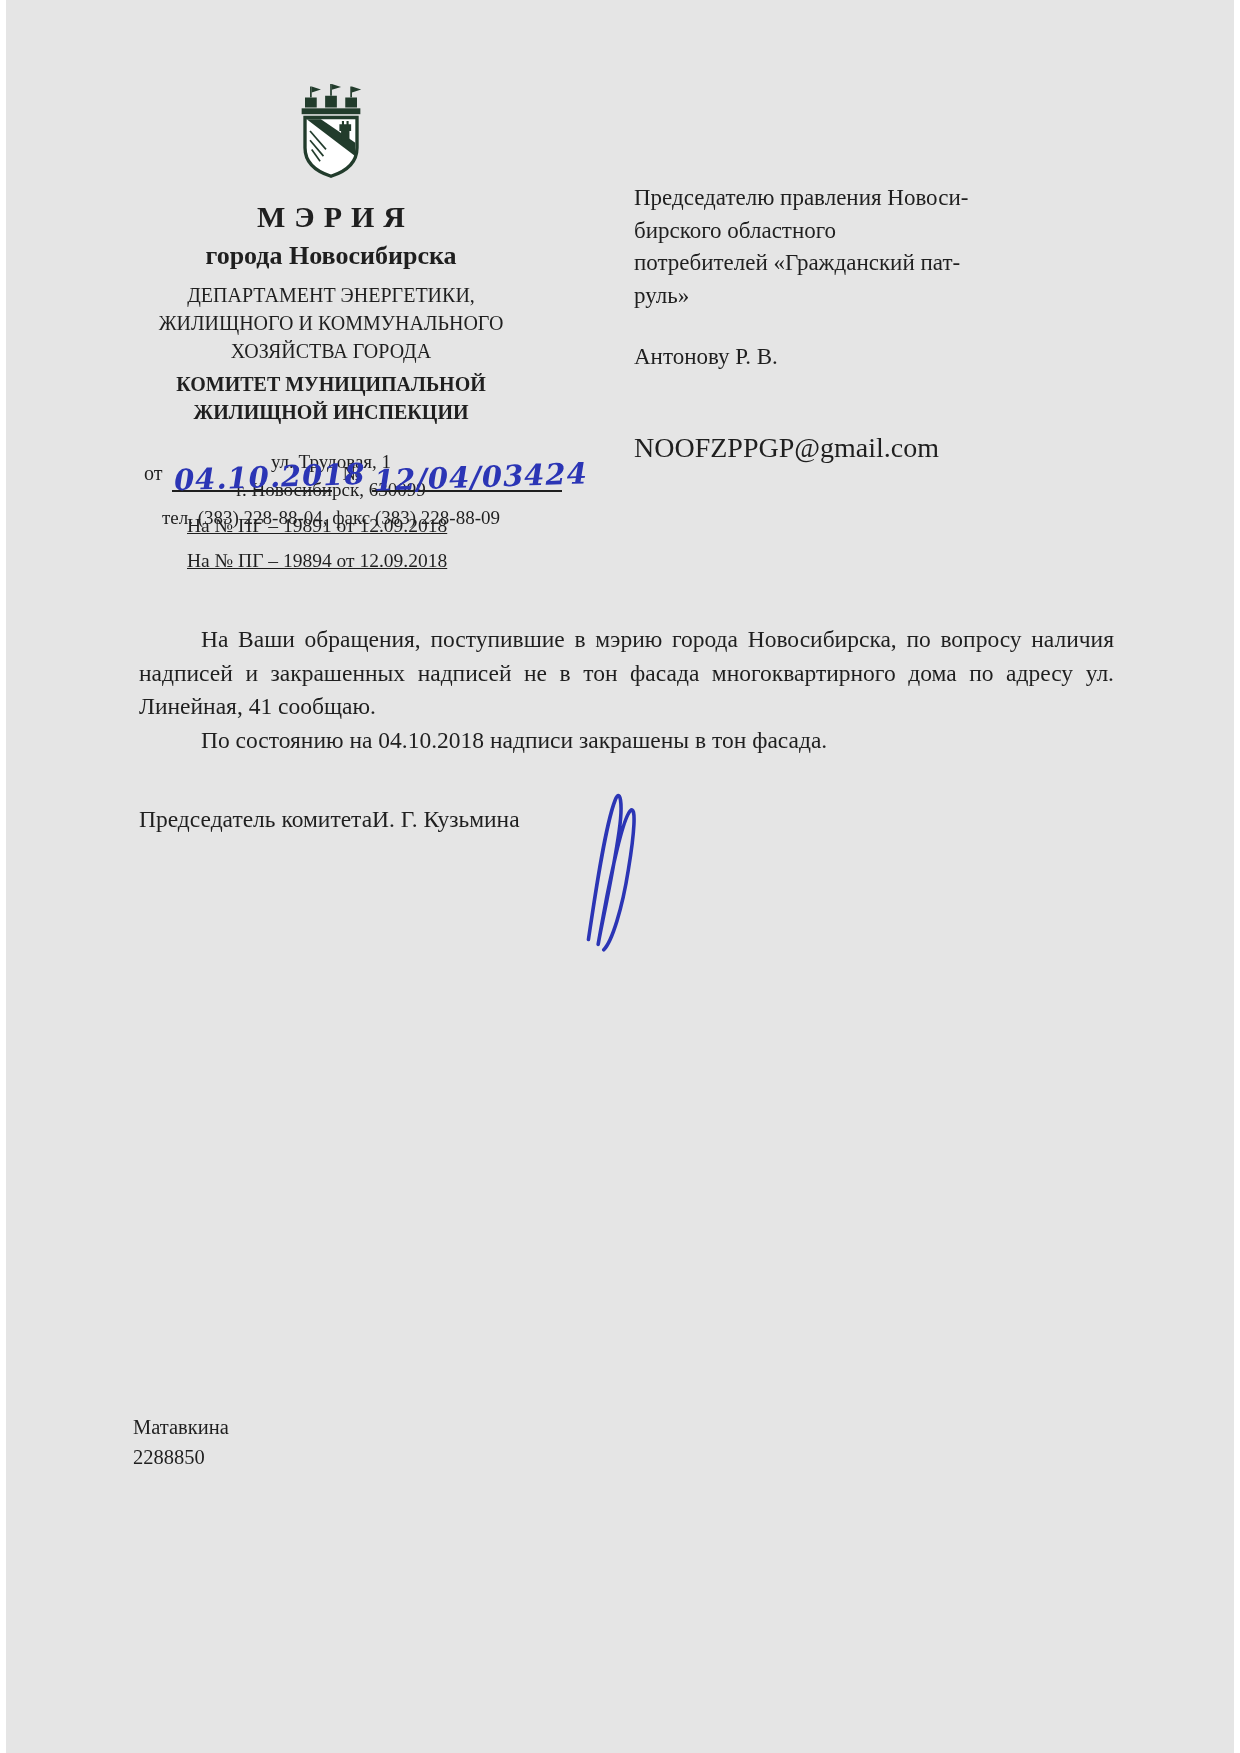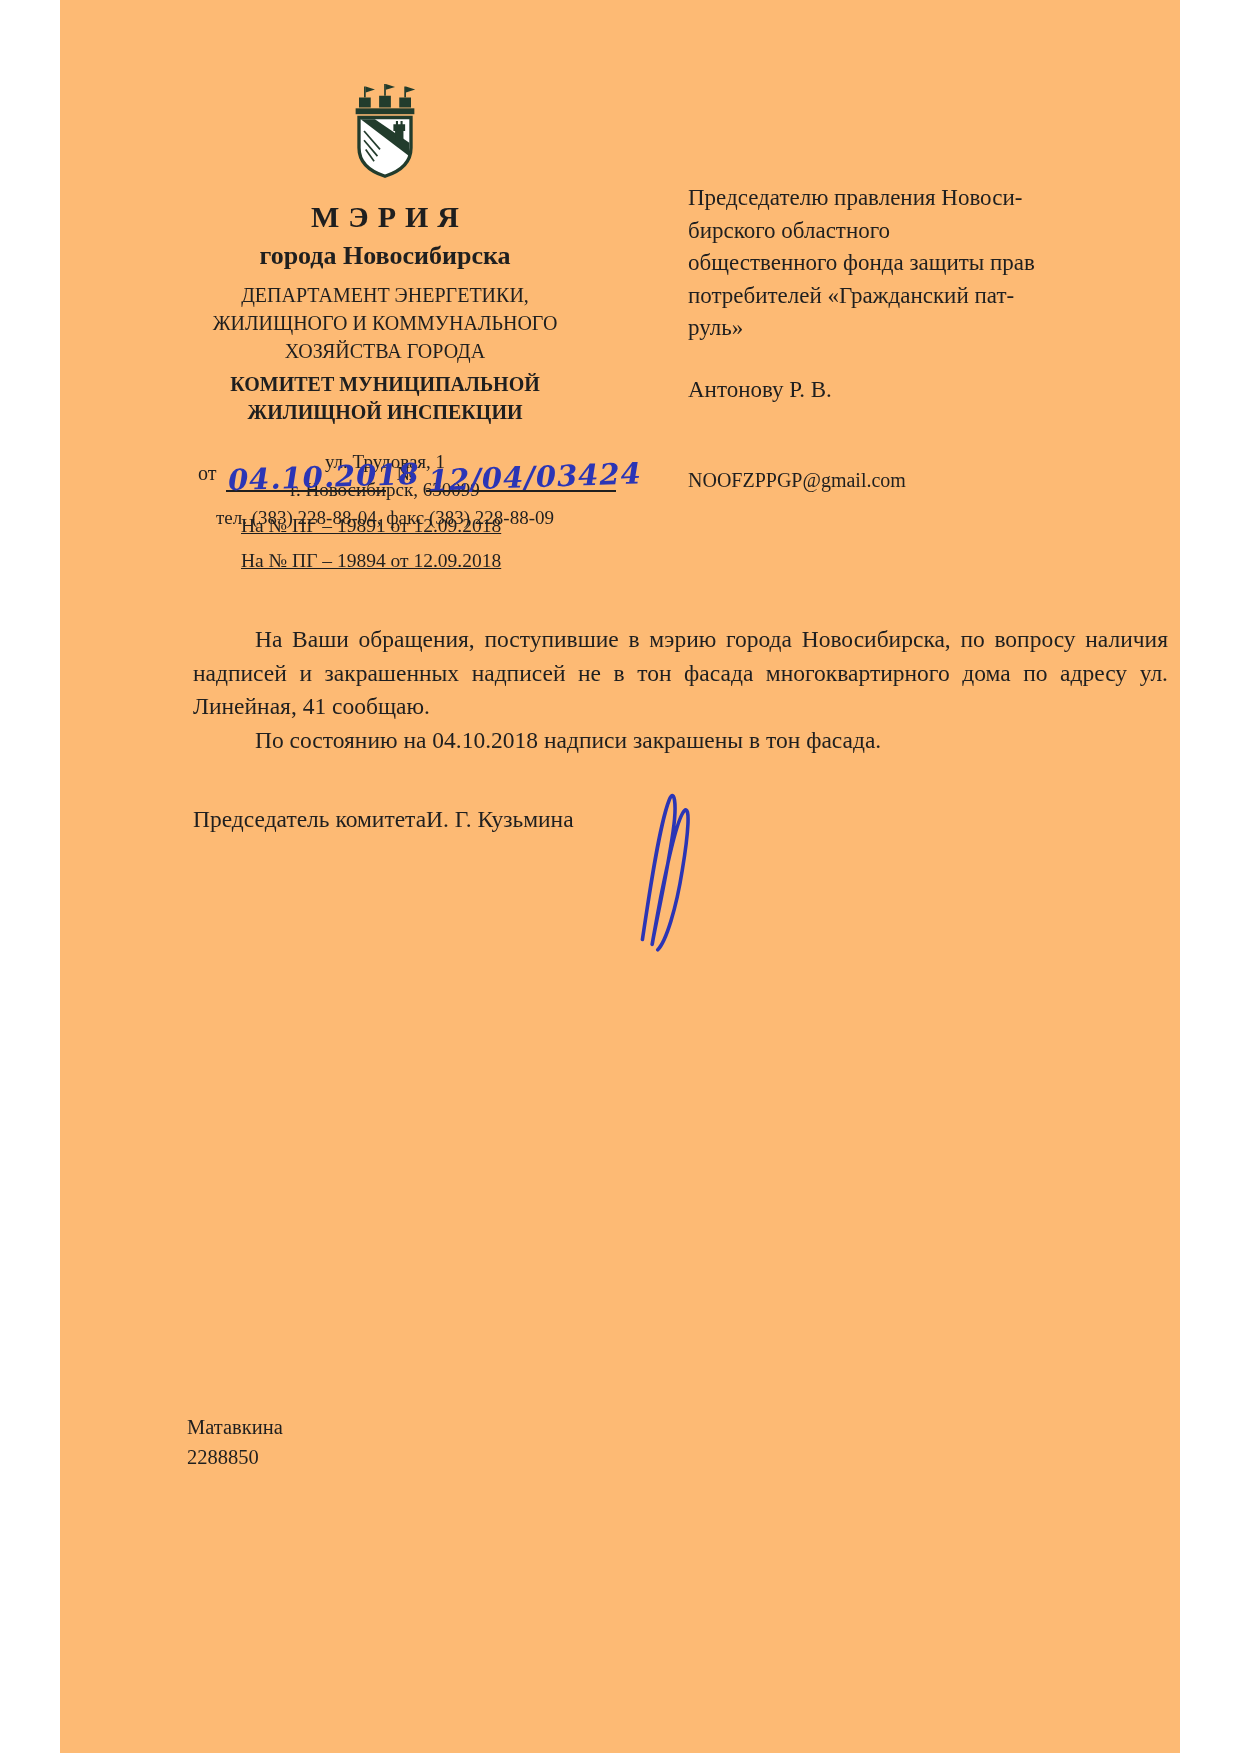--- a/index.html
+++ b/index.html
@@ -1,21 +1,21 @@
 <!DOCTYPE html>
 <html style="--ink: #1f1f1f; --hand: #2b35b5; --emblem: #223c2c;"><head>
 <meta charset="utf-8">
 <style>
   * { margin:0; padding:0; box-sizing:border-box; }
   html,body { background:#ffffff; }
   .page {
     position:relative;
-    width:1120px; height:1753px;
+    width:1228px; height:1753px;
     margin:0 auto;
-    background:#fdba74;
+    background:#e5e5e5;
     color:var(--ink,#1f1f1f);
     font-family:"Liberation Serif", serif;
     overflow:hidden;
   }
 
   
   .org-block {
     position:absolute; left:115px; top:84px; width:420px;
     text-align:center;
   }
@@ -58,21 +58,21 @@
     font-size:19.5px; line-height:29px;
   }
   .references .ref { text-decoration:underline;margin-top:6px; }
 
   
   .recipient {
     position:absolute; left:628px; top:182px; width:480px;
     font-size:23px; line-height:32.5px;
   }
   .recipient-name { margin-top:29px; }
-  .recipient-email { margin-top:58px; font-size:20px; }
+  .recipient-email { margin-top:58px; font-size:28px; }
 
   
   .body-text {
     position:absolute; left:133px; top:623px; width:975px;
     font-size:23.5px; line-height:33.5px;
     text-align:justify;
   }
   .body-text p { text-indent:62px; }
 
   
@@ -153,21 +153,20 @@
   </div>
 
   <div class="references">
     <div class="ref">На № ПГ – 19891  от  12.09.2018</div>
     <div class="ref">На № ПГ – 19894  от  12.09.2018</div>
   </div>
 
   <div class="recipient">
     <div>Председателю правления Новоси-</div>
     <div>бирского  областного</div>
-    <div>общественного фонда защиты прав</div>
     <div>потребителей «Гражданский пат-</div>
     <div>руль»</div>
     <div class="recipient-name">Антонову Р. В.</div>
     <div class="recipient-email">NOOFZPPGP@gmail.com</div>
   </div>
 
   <div class="body-text">
     <p>На Ваши обращения, поступившие в мэрию города Новосибирска, по вопросу наличия надписей и закрашенных надписей не в тон фасада многоквартирного дома по адресу ул. Линейная, 41 сообщаю.</p>
     <p>По состоянию на 04.10.2018 надписи закрашены в тон фасада.</p>
   </div>

